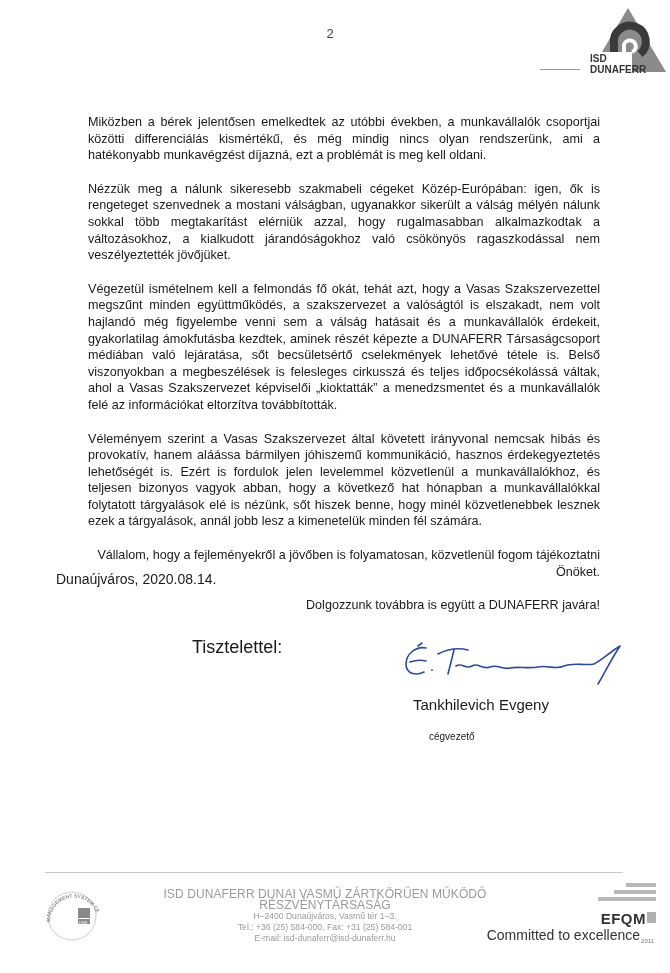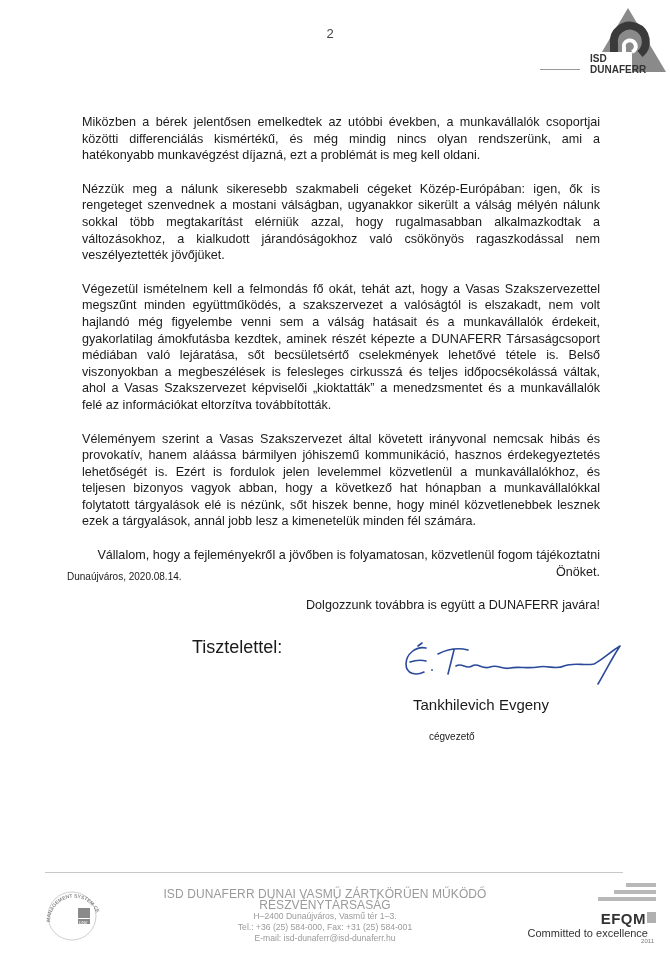--- a/index.html
+++ b/index.html
@@ -5,38 +5,38 @@
     html, body { margin: 0; padding: 0; background: #ffffff; }
     body { width: 670px; height: 973px; position: relative; overflow: hidden;
       font-family: "Liberation Sans", "DejaVu Sans", sans-serif; color: #1a1a1a; }
     .page-number { position: absolute; left: 0; width: 660px; top: 26px; text-align: center;
       font-size: 13px; color: #444; }
     .logo { position: absolute; left: 574px; top: 6px; width: 96px; height: 72px; text-align: right; }
     .logo svg { display: block; }
     .logo-line { position: absolute; left: 540px; top: 69px; width: 40px; height: 1px; background: #999; }
     .body-text { position: absolute; left: 70px; width: 530px; top: 114px;
       font-size: 12.6px; line-height: 16.6px; }
-    .para { margin: 0 0 17px 12px; text-align: justify; }
+    .para { margin: 0 0 17px 18px; text-align: justify; }
     .para.last-line-left { text-align: right; }
-    .date { position: absolute; left: 67px; top: 571px; font-size: 10px; }
+    .date { position: absolute; left: 56px; top: 571px; font-size: 14px; }
     .closing { position: absolute; left: 192px; top: 637px; font-size: 18px; }
     .signature { position: absolute; left: 398px; top: 640px; width: 230px; height: 50px; }
     .signer-name { position: absolute; left: 413px; top: 696px; font-size: 15px; }
     .signer-title { position: absolute; left: 429px; top: 731px; font-size: 10px; }
     .footer-rule { position: absolute; top: 872px; left: 45px; width: 578px; height: 1px; background: #c8c8c8; }
     .footer { position: absolute; left: 150px; width: 350px; top: 889px; text-align: center;
       color: #9a9a9a; font-size: 8.6px; line-height: 11px; }
     .footer .company { font-size: 12px; letter-spacing: 0.1px; }
     .cert { position: absolute; left: 40px; top: 882px; width: 64px; height: 64px; }
     .efqm { position: absolute; left: 566px; top: 880px; width: 90px; height: 70px; text-decoration: underline; }
     .efqm .bars { position: absolute; right: 0; top: 3px; width: 60px; }
     .efqm .bar { height: 4px; background: #b8b8b8; margin-bottom: 3px; margin-left: auto; }
     .efqm .word { position: absolute; right: 10px; top: 30px; font-weight: bold; font-size: 15px; color: #333; letter-spacing: 0.5px; }
     .efqm .sq { position: absolute; right: 0; top: 32px; width: 9px; height: 11px; background: #b0b0b0; }
-    .efqm .tag { position: absolute; right: 8px; top: 47px; font-size: 11px; color: #333; white-space: nowrap; }
+    .efqm .tag { position: absolute; right: 16px; top: 47px; font-size: 14px; color: #333; white-space: nowrap; }
     .efqm .year { position: absolute; right: 2px; top: 58px; font-size: 6px; color: #777; }
   </style>
 </head>
 <body>
 
 <div class="page-number">2</div>
 
 <div class="logo-line"></div>
 <div class="logo">
   <svg width="96" height="72" viewBox="0 0 96 72">

